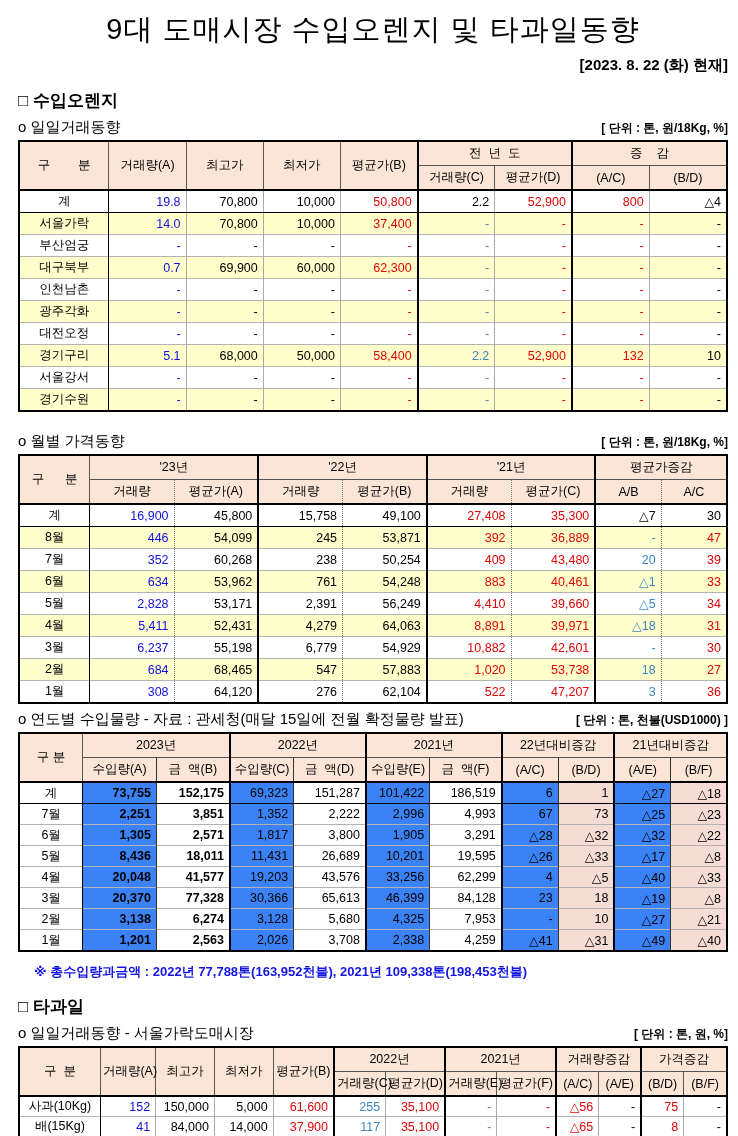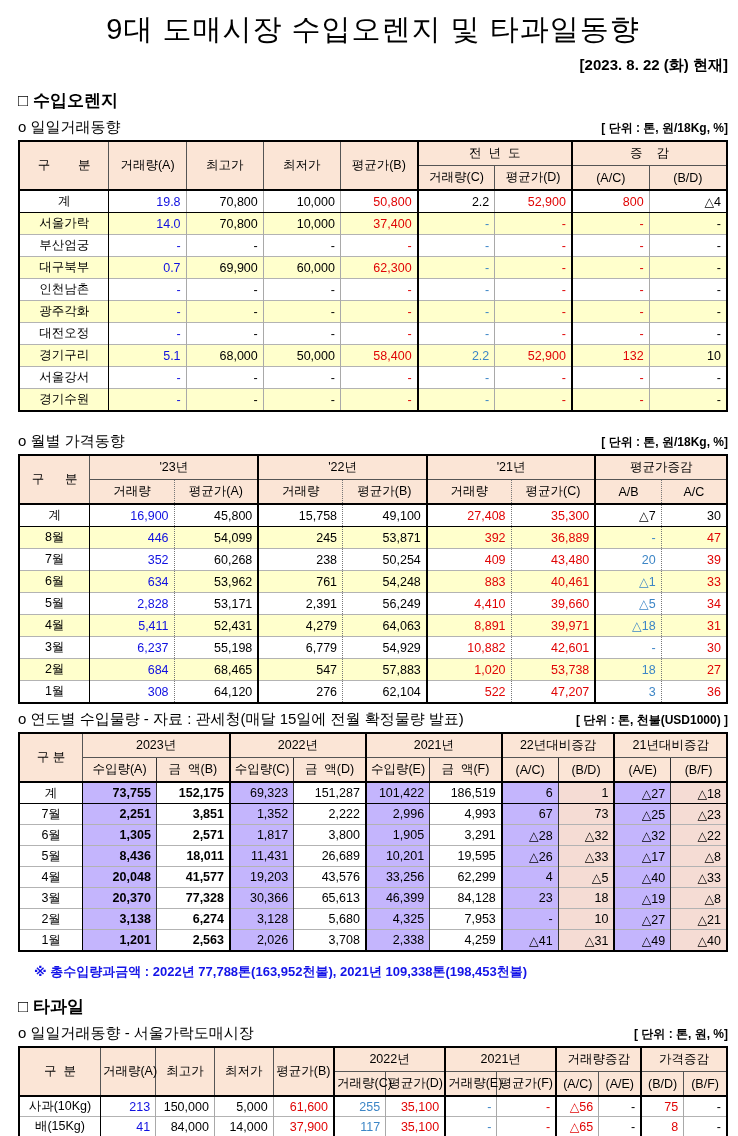--- a/index.html
+++ b/index.html
@@ -28,21 +28,21 @@
   thead tr + tr th, th.rs { border-bottom:2.5px solid #000; }
   .gh { border-bottom:1px solid #555; }
   .t2 .gh, .t3 .gh { border-bottom:1px dotted #888; }
 
   .bl { border-left:2px solid #000 !important; }
   .kl { border-left:1px solid #333 !important;margin-left:44px; }
   .dl { border-left:1px dotted #777 !important; }
 
   .row-alt td { background:#ffffcc; }
   .row-total td { border-bottom:1.8px solid #000; }
-  .bg-y { background:#c4b5fd; }
+  .bg-y { background:#3b82f6; }
   .bg-p { background:#f5dcd4; }
   .grad { background:linear-gradient(to right,#ffffcc 50%,#f5dcd4 50%); }
 
   .c-blue { color:#1010e0; }
   .c-red  { color:#e00505; }
   .c-cyan { color:#3d86c6; }
   .b { font-weight:bold; }
 
   .foot-note { color:#1313e8; font-weight:bold; font-size:13px; margin:11px 16px 4px; }
   .gap-lg { height:14px; }
@@ -539,21 +539,21 @@
         <th>평균가(F)</th>
         <th class="bl">(A/C)</th>
         <th>(A/E)</th>
         <th class="bl">(B/D)</th>
         <th>(B/F)</th>
       </tr>
     </thead>
     <tbody id="t4b">
         <tr>
           <td class="name">사과(10Kg)</td>
-          <td class="v c-blue">213</td>
+          <td class="v c-blue">152</td>
           <td class="v">150,000</td>
           <td class="v">5,000</td>
           <td class="v c-red">61,600</td>
           <td class="v bl c-cyan">255</td>
           <td class="v c-red">35,100</td>
           <td class="v bl c-cyan">-</td>
           <td class="v c-red">-</td>
           <td class="v bl c-red">△56</td>
           <td class="v">-</td>
           <td class="v bl c-red">75</td>

